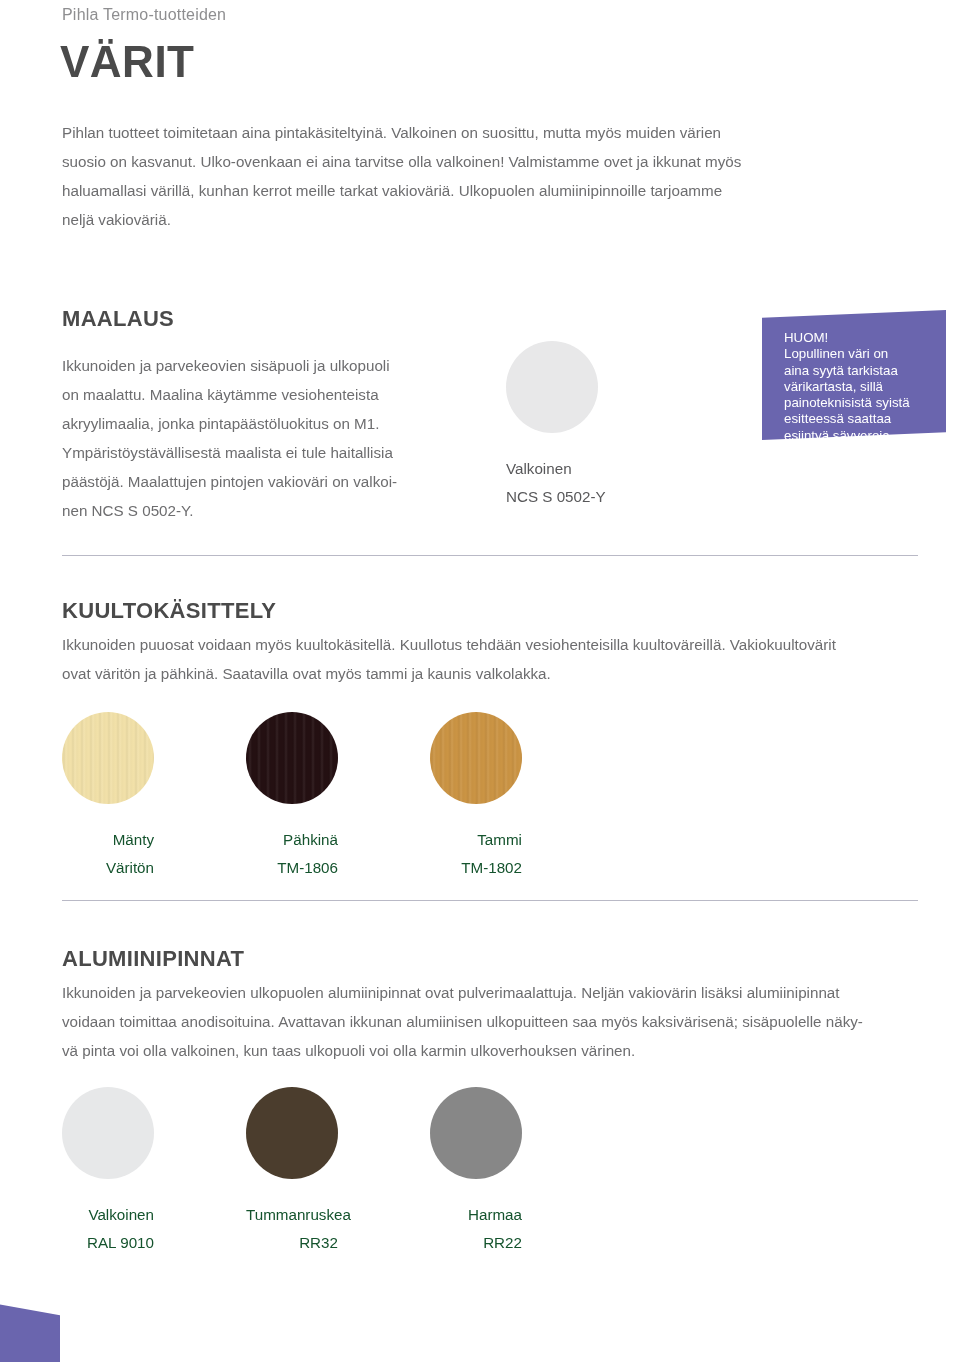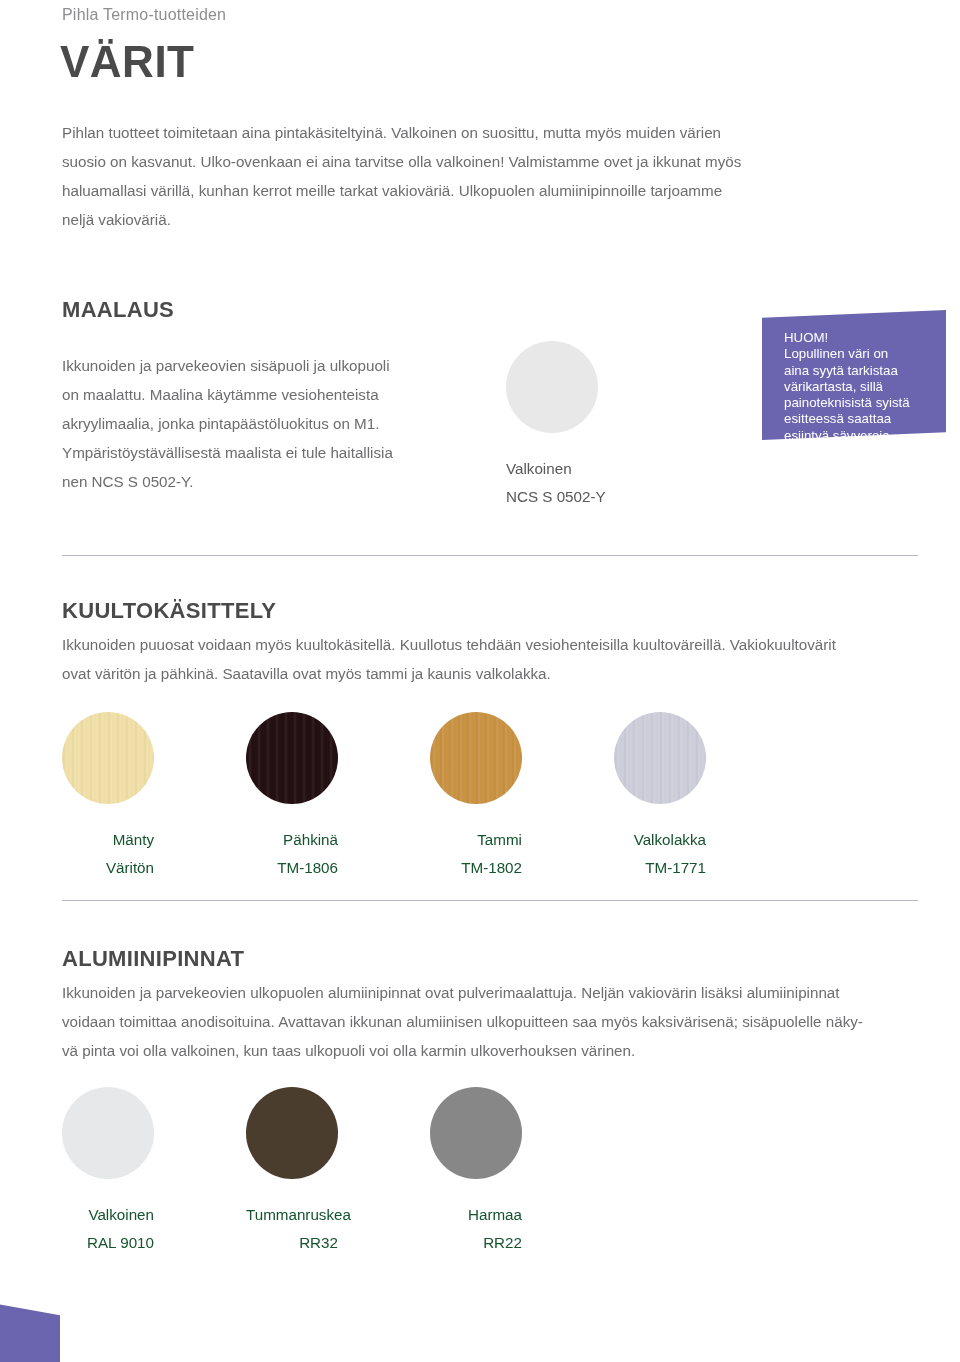--- a/index.html
+++ b/index.html
@@ -33,21 +33,21 @@
   }
   .body {
     font-size: 15.2px; line-height: 29px; color: #6d6d6f;
   }
   .divider {
     position: absolute; left: 62px; width: 856px; height: 1px;
     background: #b9b9c6;
   }
 
   
-  .maalaus-h2 { position: absolute; left: 62px; top: 297px; }
+  .maalaus-h2 { position: absolute; left: 62px; top: 306px; }
   .maalaus-body {
     position: absolute; left: 62px; top: 351px; width: 420px;
   }
   .maalaus-body span { display: block; white-space: nowrap; }
 
   .valkoinen-chip {
     position: absolute; left: 506px; top: 341px;
     width: 92px; height: 92px; border-radius: 50%;
     background: #e8e8e9;
   }
@@ -140,20 +140,21 @@
       <span style="display: block;">haluamallasi värillä, kunhan kerrot meille tarkat vakioväriä. Ulkopuolen alumiinipinnoille tarjoamme</span>
       <span style="display: block;">neljä vakioväriä.</span>
     </div>
 
   <div class="h2 maalaus-h2">MAALAUS</div>
   <div class="body maalaus-body" id="maalaus-para">
       <span style="display: block;">Ikkunoiden ja parvekeovien sisäpuoli ja ulkopuoli</span>
       <span style="display: block;">on maalattu. Maalina käytämme vesiohenteista</span>
       <span style="display: block;">akryylimaalia, jonka pintapäästöluokitus on M1.</span>
       <span style="display: block;">Ympäristöystävällisestä maalista ei tule haitallisia</span>
+      <span style="display: block;">päästöjä. Maalattujen pintojen vakioväri on valkoi-</span>
       <span style="display: block;">nen NCS S 0502-Y.</span>
     </div>
 
   <div class="valkoinen-chip" id="ncs-chip" style="background: rgb(232, 232, 233);"></div>
   <div class="valkoinen-label">
     <span>Valkoinen</span>
     <span>NCS S 0502-Y</span>
   </div>
 
   <div class="huom" id="huom-box" style="background: rgb(106, 101, 174);"></div>
@@ -189,27 +190,20 @@
           <span>TM-1806</span>
         </div>
       </div>
       <div class="swatch" style="left: 430px; top: 0px;">
         <div class="disc grain" style="background: rgb(203, 148, 68);"></div>
         <div class="labels">
           <span>Tammi</span>
           <span>TM-1802</span>
         </div>
       </div>
-      <div class="swatch" style="left: 614px; top: 0px;">
-        <div class="disc grain" style="background: rgb(207, 208, 220);"></div>
-        <div class="labels">
-          <span>Valkolakka</span>
-          <span>TM-1771</span>
-        </div>
-      </div>
     </div>
 
   <div class="divider" style="top:900px;"></div>
 
   <div class="h2 alu-h2">ALUMIINIPINNAT</div>
   <div class="body alu-body" id="alu-para">
       <span style="display: block;">Ikkunoiden ja parvekeovien ulkopuolen alumiinipinnat ovat pulverimaalattuja. Neljän vakiovärin lisäksi alumiinipinnat</span>
       <span style="display: block;">voidaan toimittaa anodisoituina. Avattavan ikkunan alumiinisen ulkopuitteen saa myös kaksivärisenä; sisäpuolelle näky-</span>
       <span style="display: block;">vä pinta voi olla valkoinen, kun taas ulkopuoli voi olla karmin ulkoverhouksen värinen.</span>
     </div>

